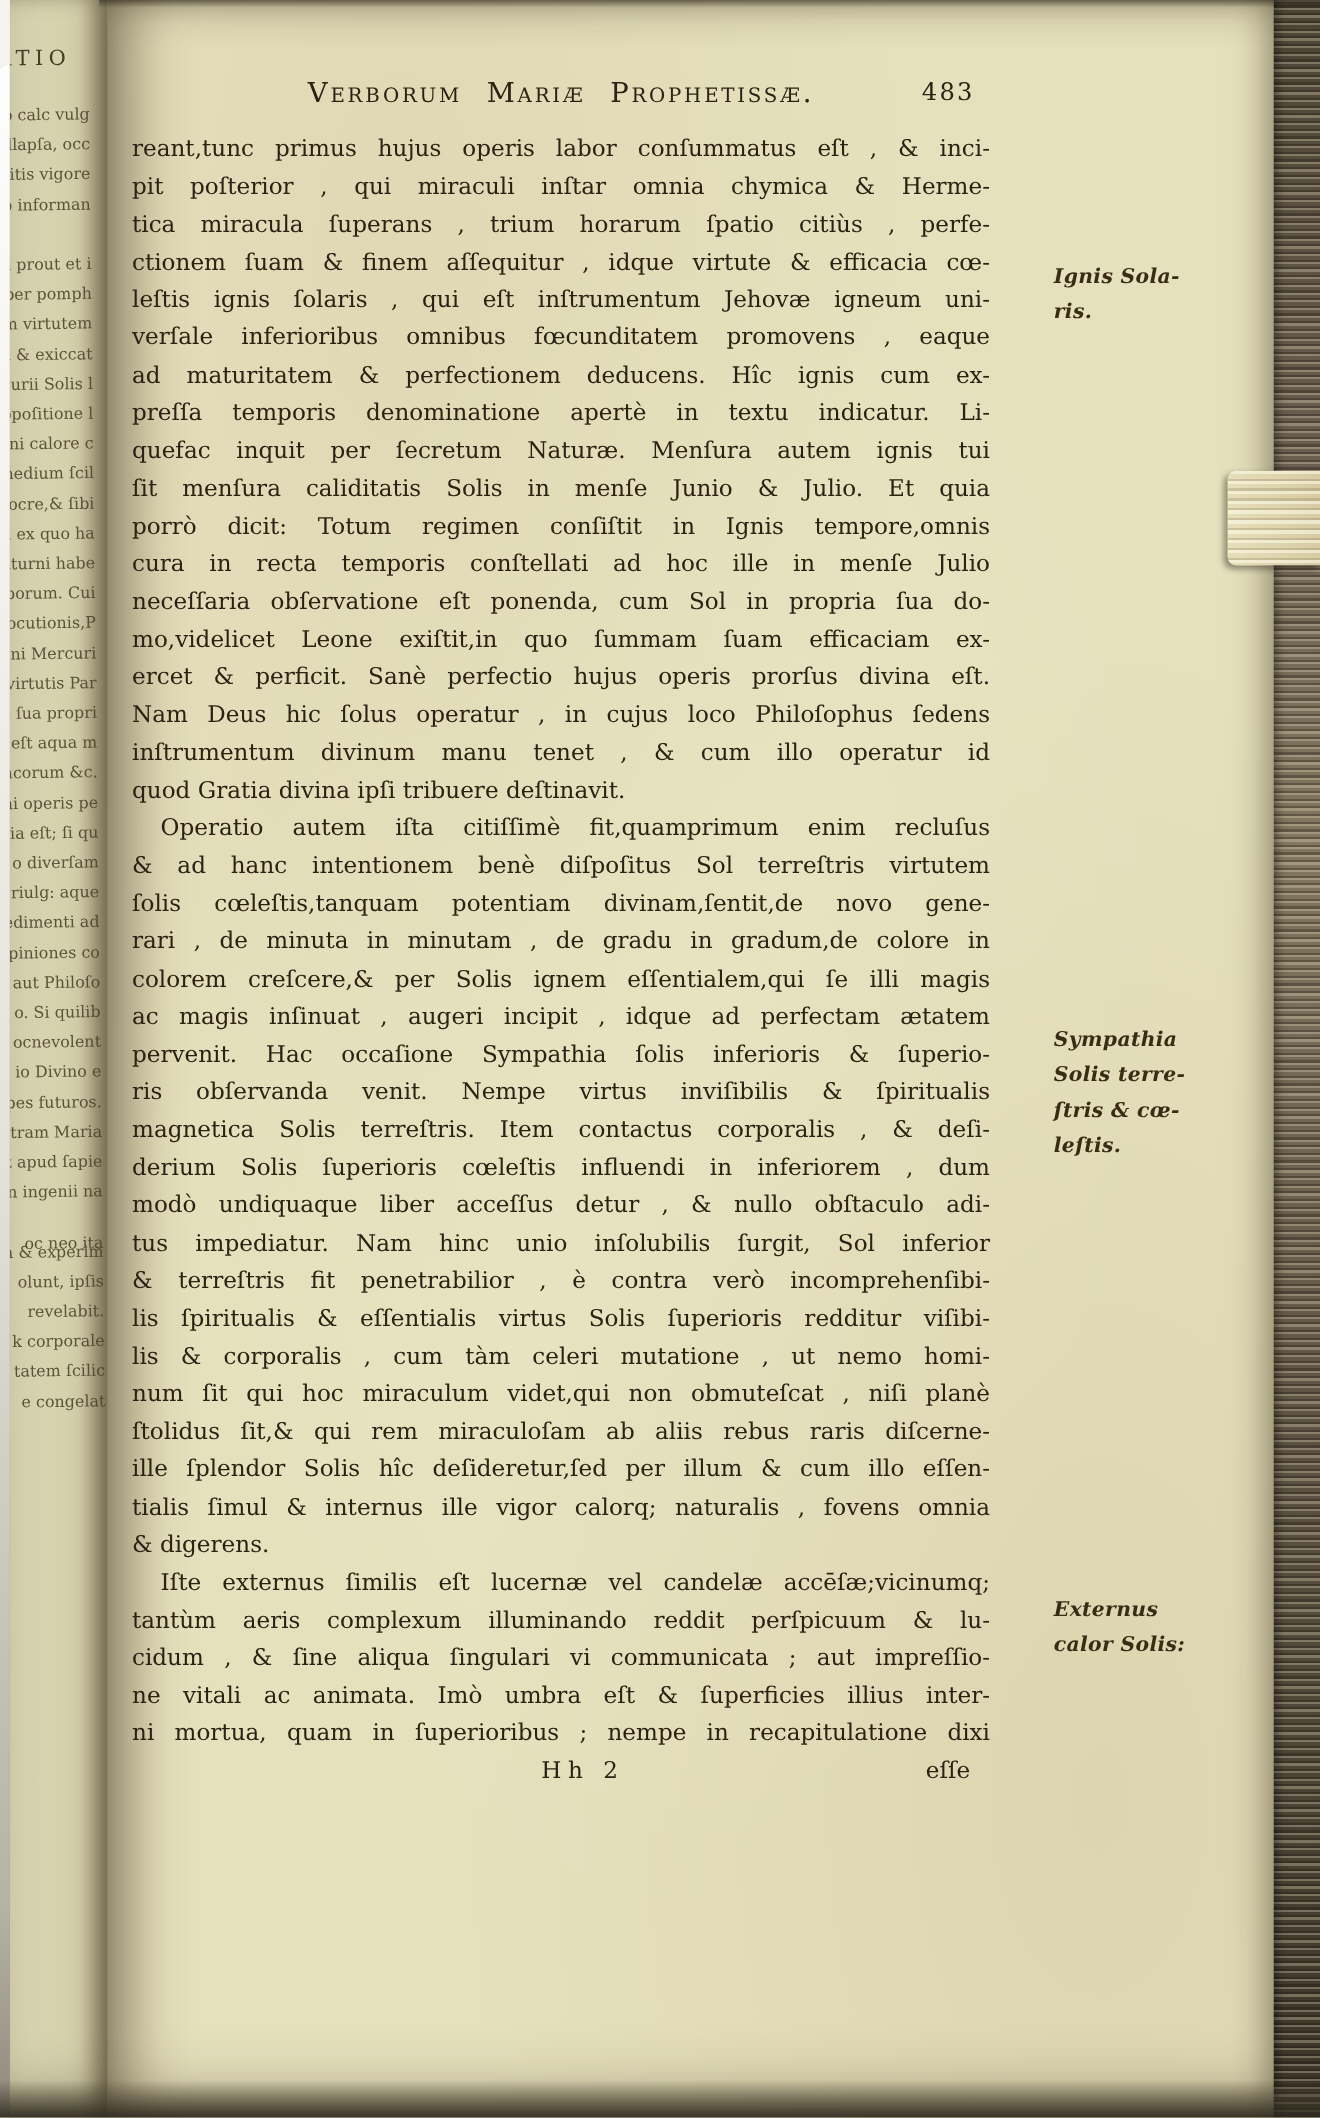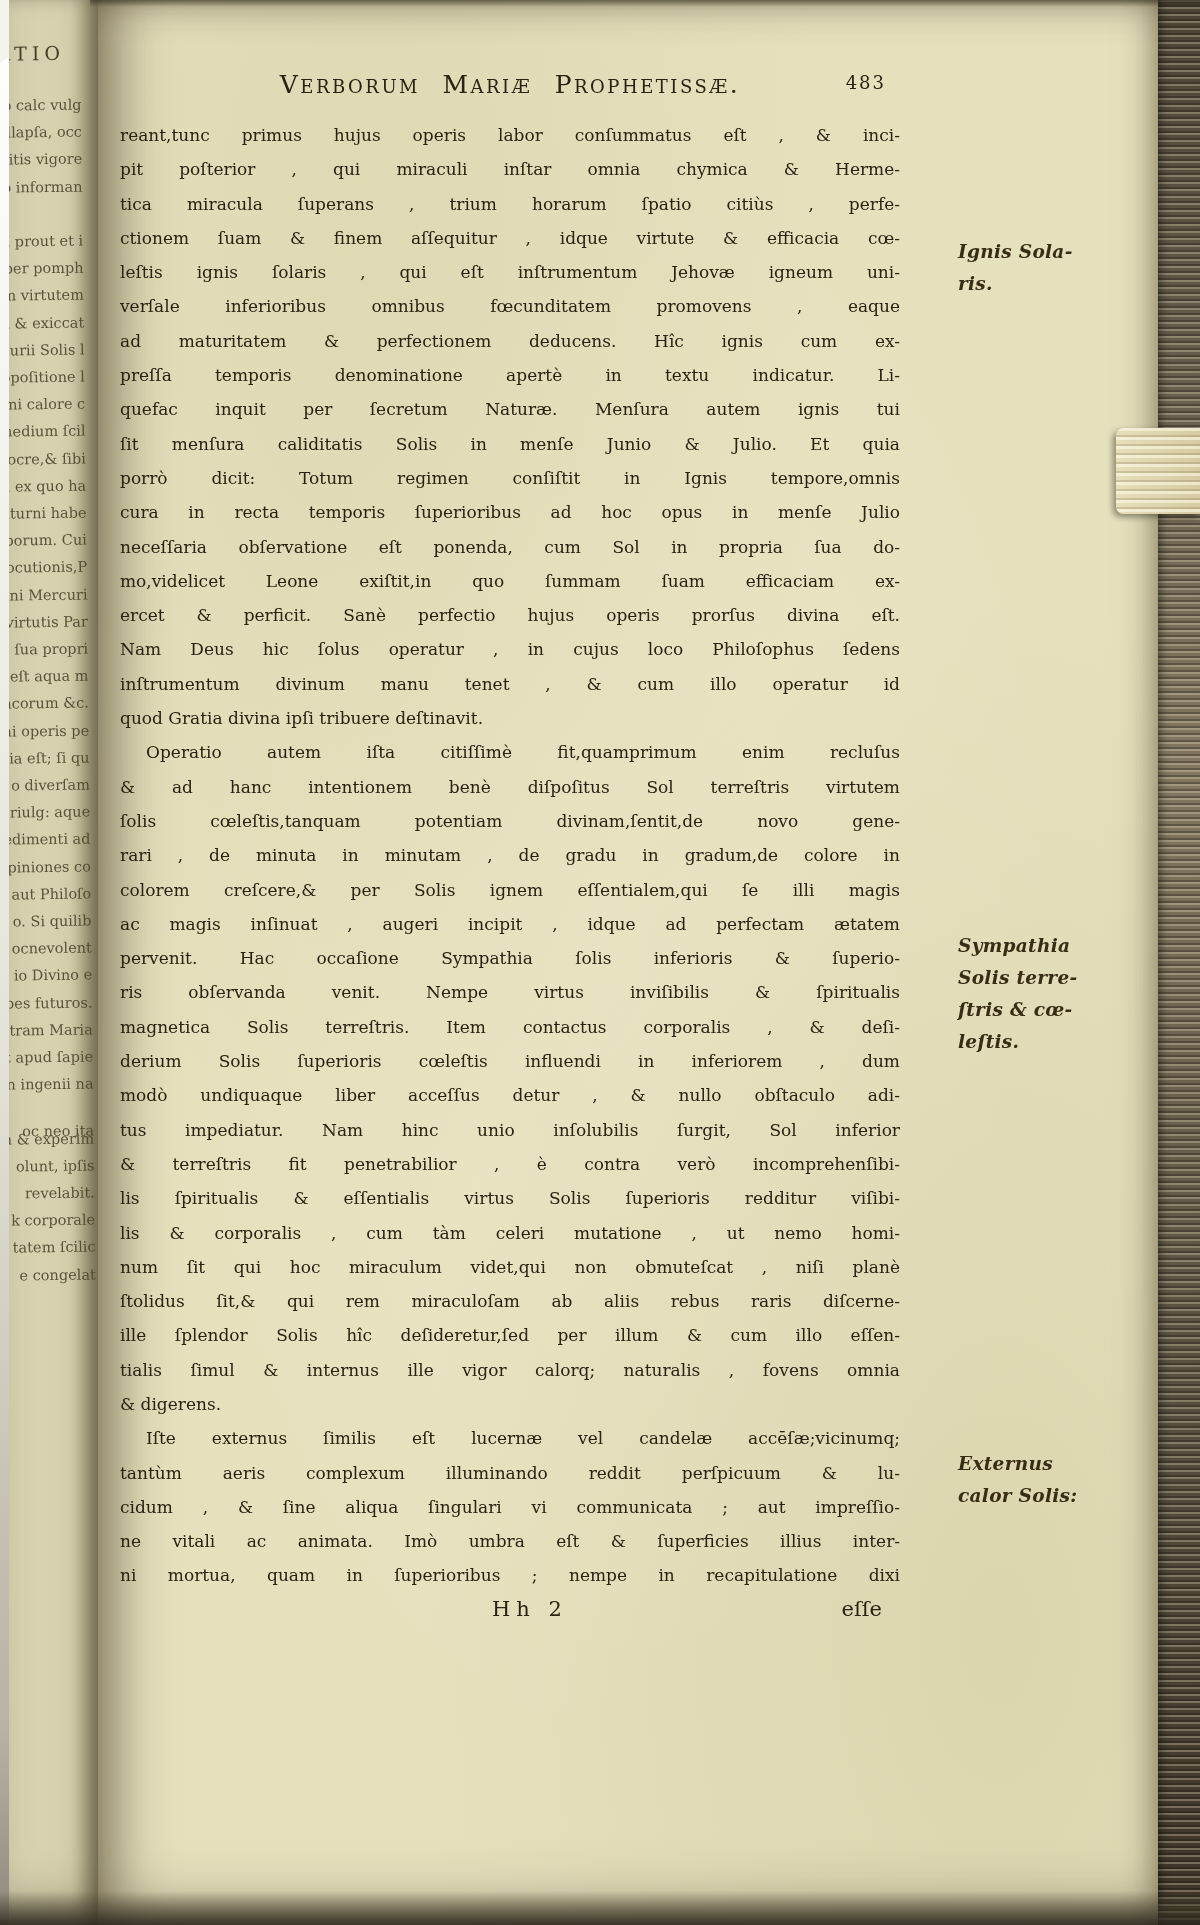--- a/index.html
+++ b/index.html
@@ -29,23 +29,23 @@
           var(--paper,#e6e1bd);
         box-shadow:inset 42px 0 55px -24px rgba(72,60,38,.55),
                    inset -16px 0 28px -10px rgba(72,60,38,.38),
                    inset 0 22px 40px -22px rgba(72,60,38,.42),
                    inset 0 -38px 60px -24px rgba(72,60,38,.5);}
   .page-content{position:absolute;left:22px;top:70px;width:780px;color:var(--ink,#2b2213);}
   
   .running-head{position:relative;height:44px;}
   .running-title{text-align:center;font-variant:small-caps;font-size:25px;letter-spacing:2.5px;
         word-spacing:12px;color:var(--ink,#2b2213);}
-  .page-number{position:absolute;right:14px;top:2px;font-size:18px;letter-spacing:2px;}
-  
-  .body-text{margin-top:4px;font-size:17px;line-height:34.3px;}
+  .page-number{position:absolute;right:14px;top:2px;font-size:22px;letter-spacing:2px;}
+  
+  .body-text{margin-top:4px;font-size:21px;line-height:34.3px;}
   .para{margin:0;}
   .line{text-align:justify;text-align-last:justify;white-space:normal;}
   .line.lastline{text-align-last:left;}
   .para.indent .line:first-child{text-indent:26px;}
   
   .sig-row{position:relative;height:36px;margin-top:4px;font-size:21px;}
   .signature{position:absolute;left:372px;letter-spacing:6px;}
   .catchword{position:absolute;right:18px;}
   
   .margin-notes{position:absolute;left:860px;top:0;width:200px;}
@@ -144,21 +144,21 @@
             <div class="line">pit poſterior , qui miraculi inſtar omnia chymica &amp; Herme-</div>
             <div class="line">tica miracula ſuperans , trium horarum ſpatio citiùs , perfe-</div>
             <div class="line">ctionem ſuam &amp; finem aſſequitur , idque virtute &amp; efficacia cœ-</div>
             <div class="line">leſtis ignis ſolaris , qui eſt inſtrumentum Jehovæ igneum uni-</div>
             <div class="line">verſale inferioribus omnibus fœcunditatem promovens , eaque</div>
             <div class="line">ad maturitatem &amp; perfectionem deducens.  Hîc ignis cum ex-</div>
             <div class="line">preſſa temporis denominatione apertè in textu indicatur.  Li-</div>
             <div class="line">quefac inquit per ſecretum Naturæ.  Menſura autem ignis tui</div>
             <div class="line">ſit menſura caliditatis Solis in menſe Junio &amp; Julio.  Et quia</div>
             <div class="line">porrò dicit:  Totum regimen conſiſtit in Ignis tempore,omnis</div>
-            <div class="line">cura in recta temporis ſuperioribus ad hoc opus in menſe Julio</div>
+            <div class="line">cura in recta temporis conſtellati ad hoc ille in menſe Julio</div>
             <div class="line">neceſſaria obſervatione eſt ponenda, cum Sol in propria ſua do-</div>
             <div class="line">mo,videlicet Leone exiſtit,in quo ſummam ſuam efficaciam ex-</div>
             <div class="line">ercet &amp; perficit.  Sanè perfectio hujus operis prorſus divina eſt.</div>
             <div class="line">Nam Deus hic ſolus operatur , in cujus loco Philoſophus ſedens</div>
             <div class="line">inſtrumentum divinum manu tenet , &amp; cum illo operatur id</div>
             <div class="line lastline">quod Gratia divina ipſi tribuere deſtinavit.</div>
           </div>
           <div class="para indent">
             <div class="line">Operatio autem iſta citiſſimè fit,quamprimum enim recluſus</div>
             <div class="line">&amp; ad hanc intentionem benè diſpoſitus Sol terreſtris virtutem</div>

